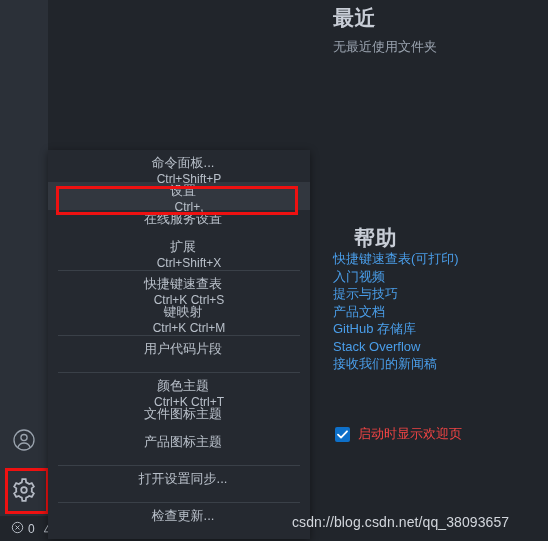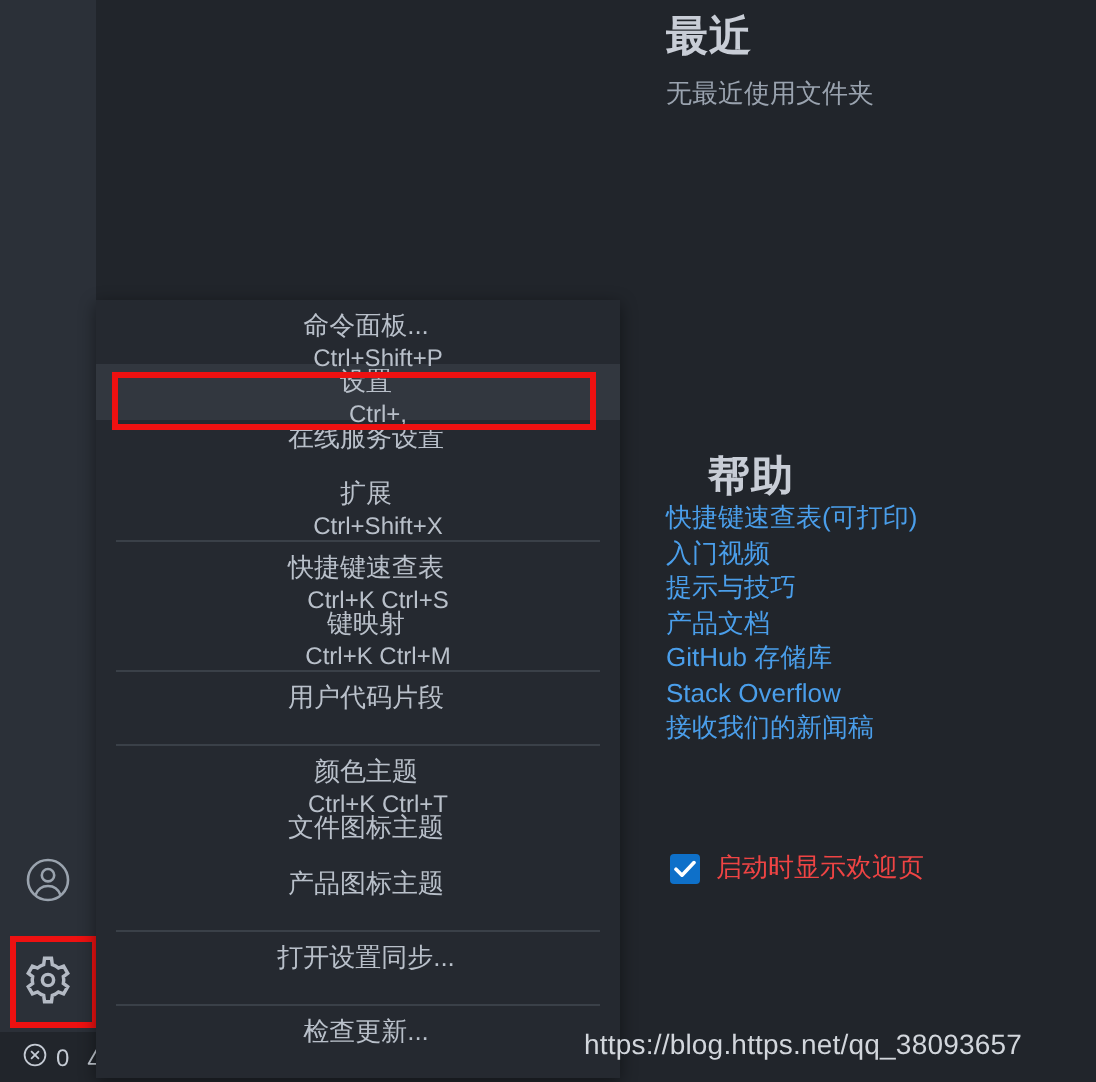--- a/index.html
+++ b/index.html
@@ -332,13 +332,13 @@
     <span class="cnt">0</span>
     <span style="margin-left:4px">
       <svg width="13" height="13" viewBox="0 0 16 16" fill="none" stroke="#c5cbd4" stroke-width="1.1" stroke-linejoin="round">
         <path d="M8 2.3 L14.4 13.4 L1.6 13.4 Z"></path>
       </svg>
     </span>
     <span class="cnt">0</span>
   </div>
 </div>
 
-<div id="watermark">https://blog.https.net/qq_38093657</div>
+<div id="watermark">csdn://blog.csdn.net/qq_38093657</div>
 
 </body></html>

